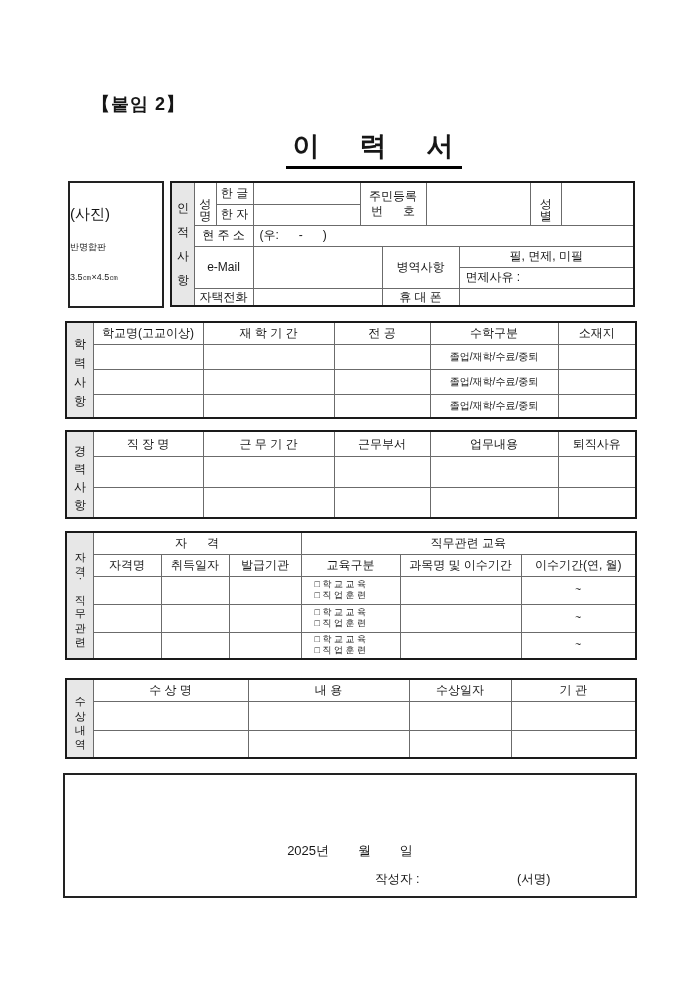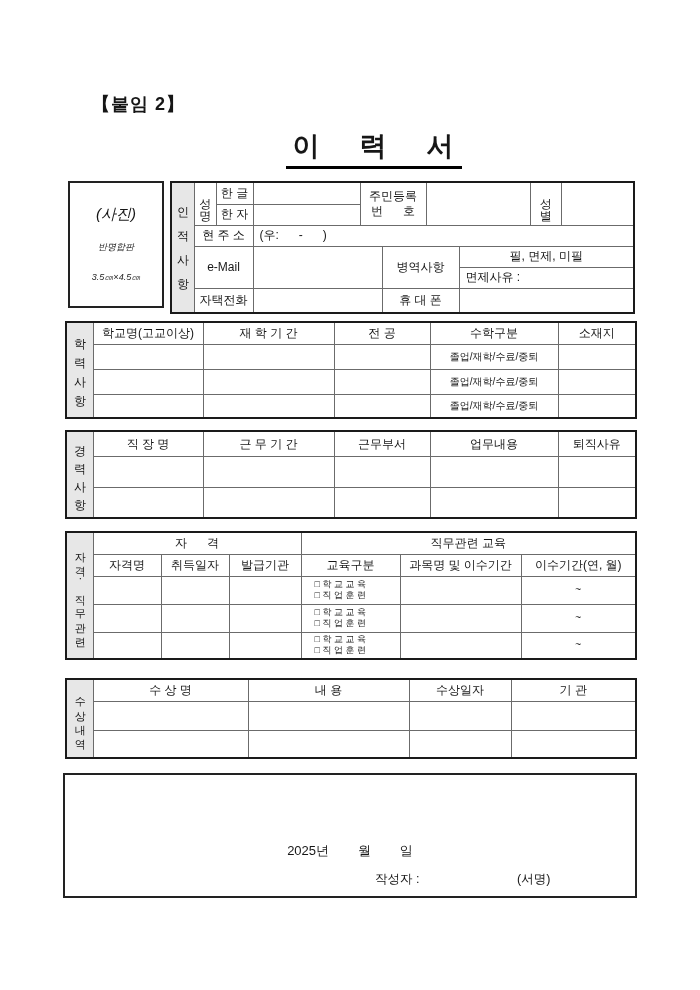--- a/index.html
+++ b/index.html
@@ -5,21 +5,21 @@
   html,body{margin:0;padding:0;background:#fff;}
   .page{position:relative;width:700px;height:990px;background:#fff;overflow:hidden;
         font-family:"Liberation Sans","DejaVu Sans",sans-serif;color:#161616;}
   .abs{position:absolute;}
   .attachment{left:64px;top:92px;font-size:18px;font-weight:700;letter-spacing:1px;margin-left:28px;}
   .title-wrap{left:0;top:128px;width:700px;text-align:center;padding-left:24px;}
   .title{font-size:27px;font-weight:700;white-space:pre;letter-spacing:2px;
          border-bottom:3px solid #000;padding:0 6px 2px 6px;display:inline-block;}
   
   .photo{left:68px;top:181px;width:96px;height:127px;border:2px solid #222;box-sizing:border-box;
-         display:flex;flex-direction:column;align-items:center;justify-content:center;gap:8px;font-style:italic;}
+         display:flex;flex-direction:column;align-items:flex-start;justify-content:center;gap:8px;}
   .photo .cap{font-size:15px;}
   .photo .sub{font-size:9px;color:#222;margin-top:9px;}
   
   table{border-collapse:collapse;table-layout:fixed;position:absolute;border:2px solid #1a1a1a;}
   td{border:1px solid #6b6b6b;padding:0;font-size:12px;text-align:center;vertical-align:middle;overflow:hidden;line-height:1.2;}
   .vcol{background:#e7e7e7;}
   .vtext{display:inline-block;writing-mode:vertical-lr;text-orientation:upright;}
   .ls12{letter-spacing:12px;}
   .ls7{letter-spacing:7px;}
   .ls6{letter-spacing:6px;}
@@ -89,21 +89,21 @@
     </tr>
     <tr style="height:21px">
       <td colspan="2" rowspan="2">e-Mail</td>
       <td colspan="2" rowspan="2"></td>
       <td colspan="2" rowspan="2">병역사항</td>
       <td colspan="3">필, 면제, 미필</td>
     </tr>
     <tr style="height:21px">
       <td colspan="3" class="tleft">면제사유 :</td>
     </tr>
-    <tr style="height:25px">
+    <tr style="height:18px">
       <td colspan="2">자택전화</td>
       <td colspan="2"></td>
       <td colspan="2">휴 대 폰</td>
       <td colspan="3"></td>
     </tr>
   </tbody>
     </table>
 
   <table style="left:65px;top:321px;width:570px;">
     <colgroup>

